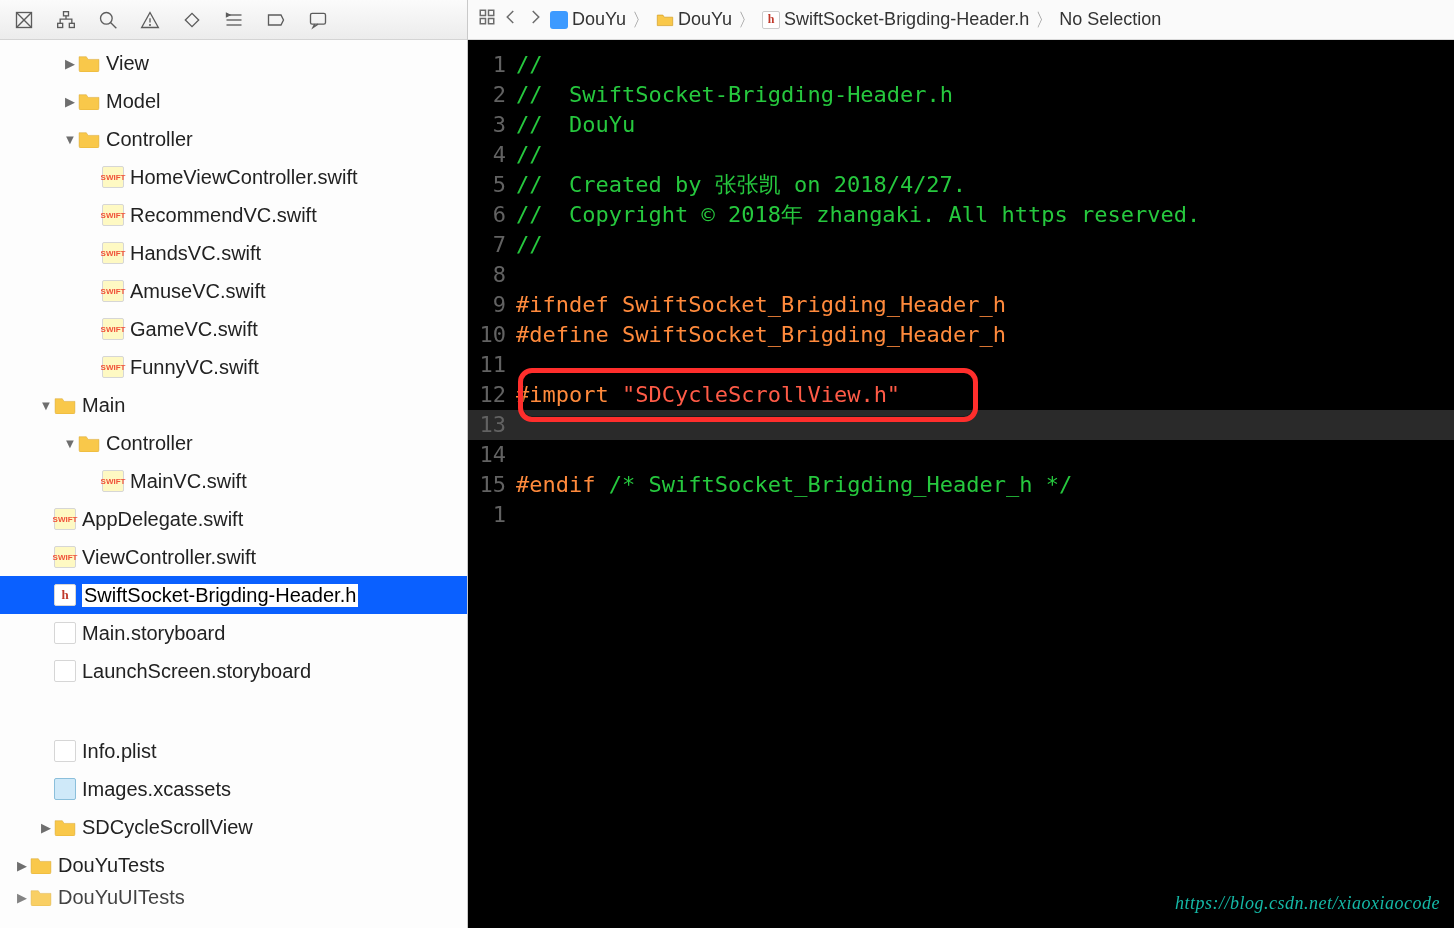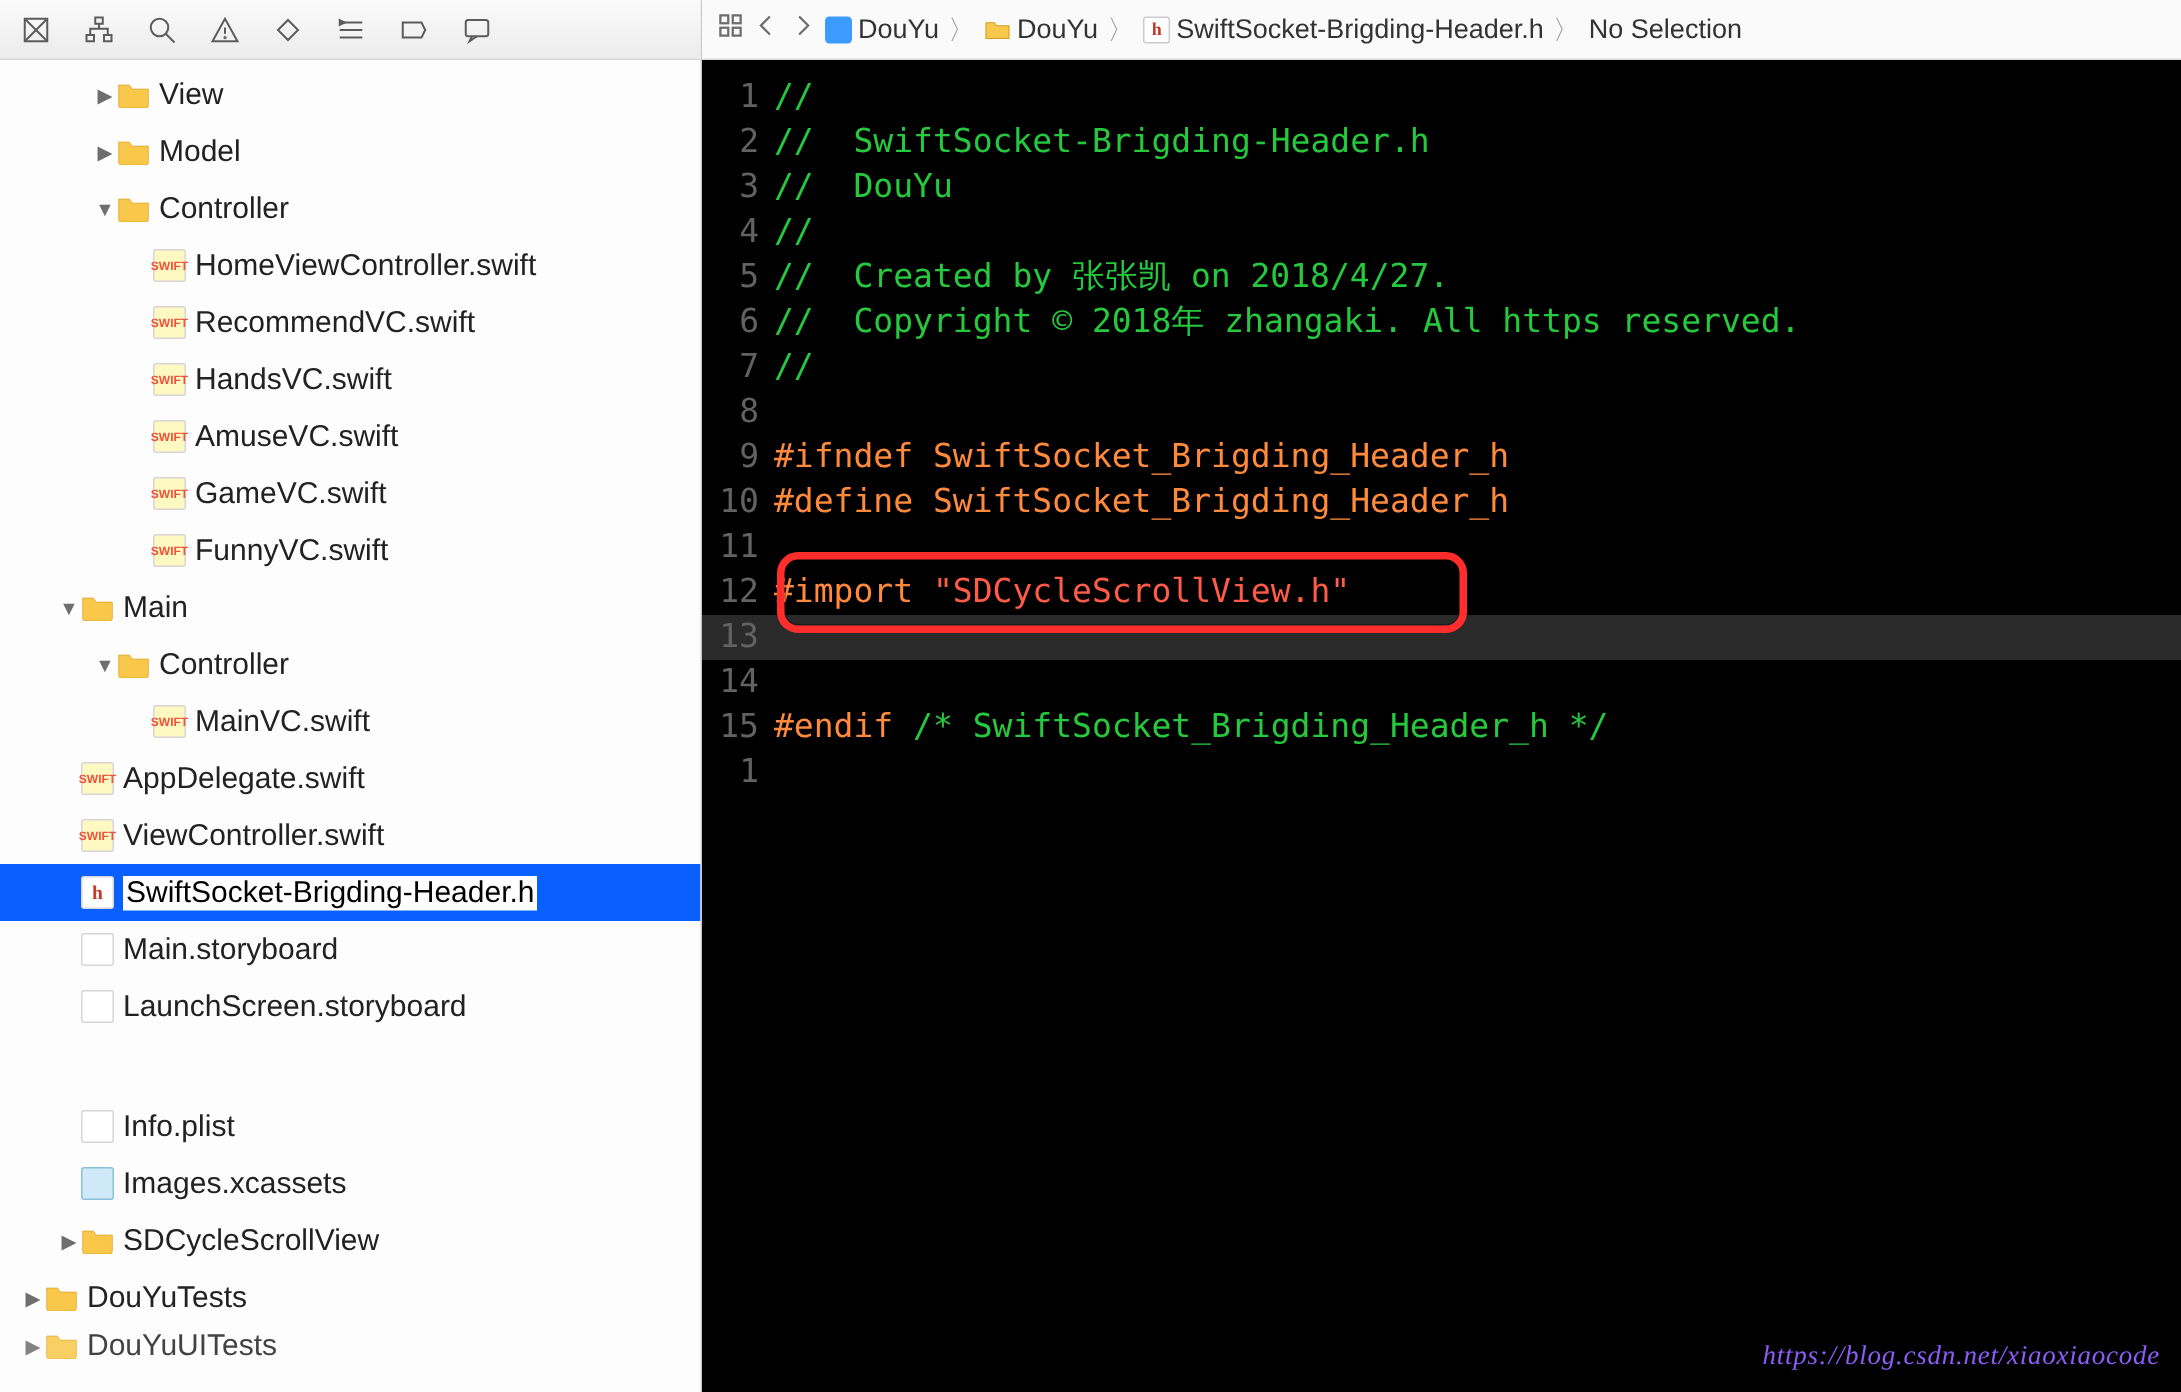--- a/index.html
+++ b/index.html
@@ -30,21 +30,21 @@
 .code { flex:1; background:#000; font-family: "SF Mono","Menlo",Consolas,monospace; font-size:22px; line-height:30px; position:relative; padding-top:10px; }
 .code-line { display:flex; }
 .gutter { width:48px; text-align:right; color:#626262; padding-right:10px; user-select:none; }
 .line-content { flex:1; white-space:pre; }
 .c-comment { color:#26c83e; }
 .c-dir { color:#ff8a3c; }
 .c-string { color:#ff5b47; }
 .code-line.current { background:#2a2a2a; }
 .hl-box { position:absolute; border:5px solid #ff2e2c; border-radius:14px; left:520px; top:378px; width:460px; height:56px; box-shadow: 0 0 0 1px rgba(0,0,0,.3) inset; }
 .hl-box { left:520px; }
-.watermark { position:absolute; bottom:10px; right:14px; color:#8b5cf6; font-family: Georgia, "Times New Roman", serif; font-style:italic; font-size:18px; letter-spacing:.5px; }
+.watermark { position:absolute; bottom:10px; right:14px; color:#14b8a6; font-family: Georgia, "Times New Roman", serif; font-style:italic; font-size:18px; letter-spacing:.5px; }
 .small-folder { width:18px; height:14px; }
 .small-app { width:18px; height:18px; background:#3d9aff; border-radius:3px; display:inline-block; }
 .small-h { width:18px; height:18px; background:#fff; border:1px solid #ccc; border-radius:2px; display:inline-flex; align-items:center; justify-content:center; color:#c0392b; font-weight:bold; font-size:12px; font-family:Georgia,serif;}
 </style>
 </head>
 <body>
 
 <div class="app">
 
   <div class="sidebar">

